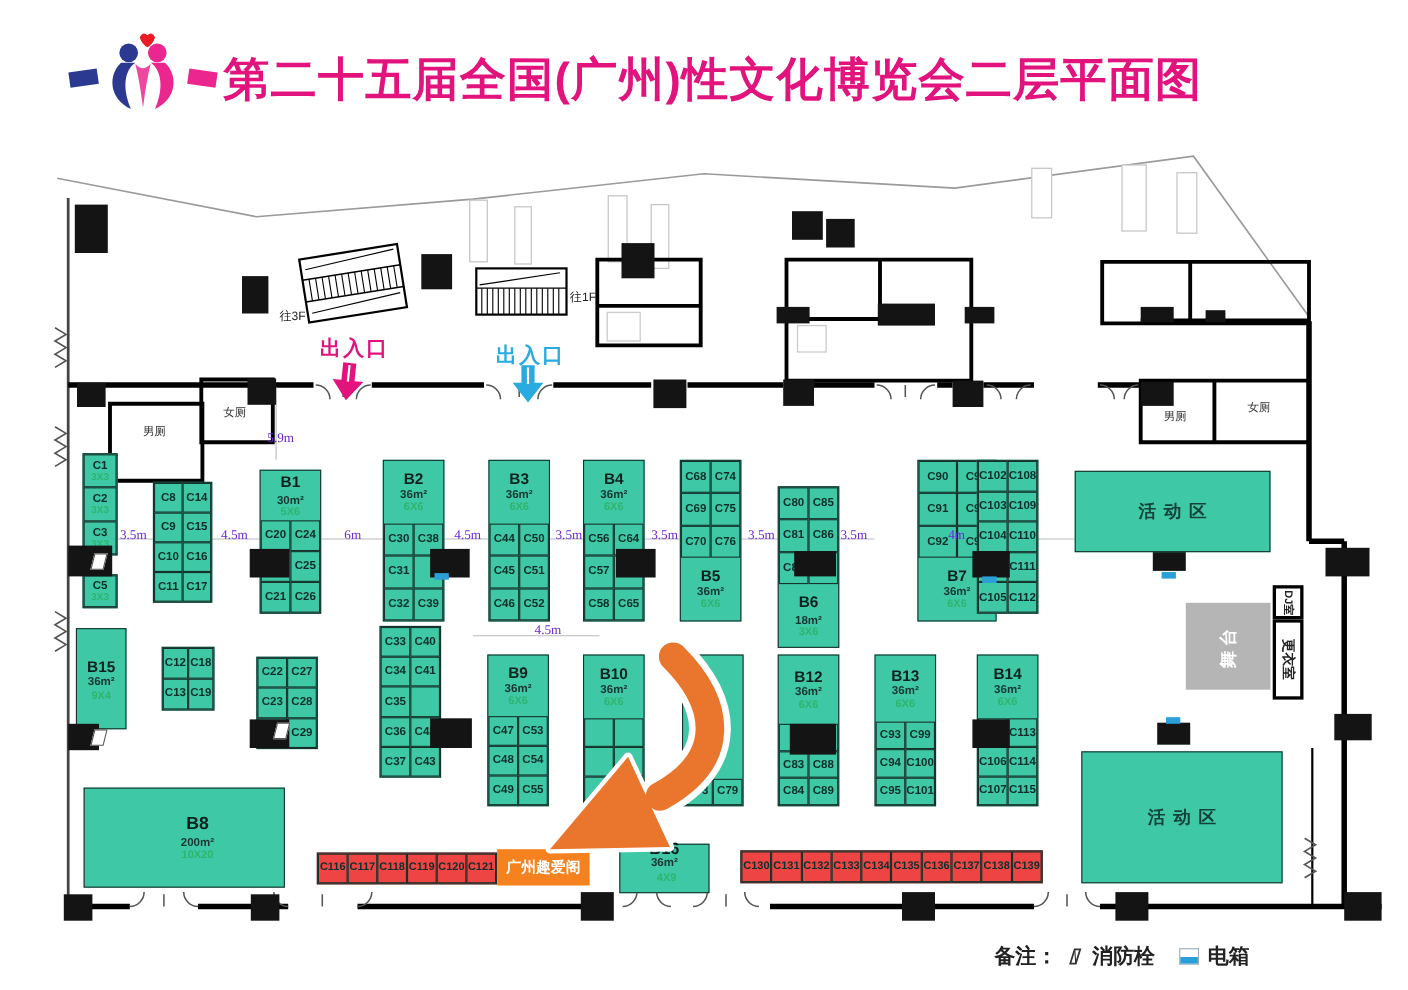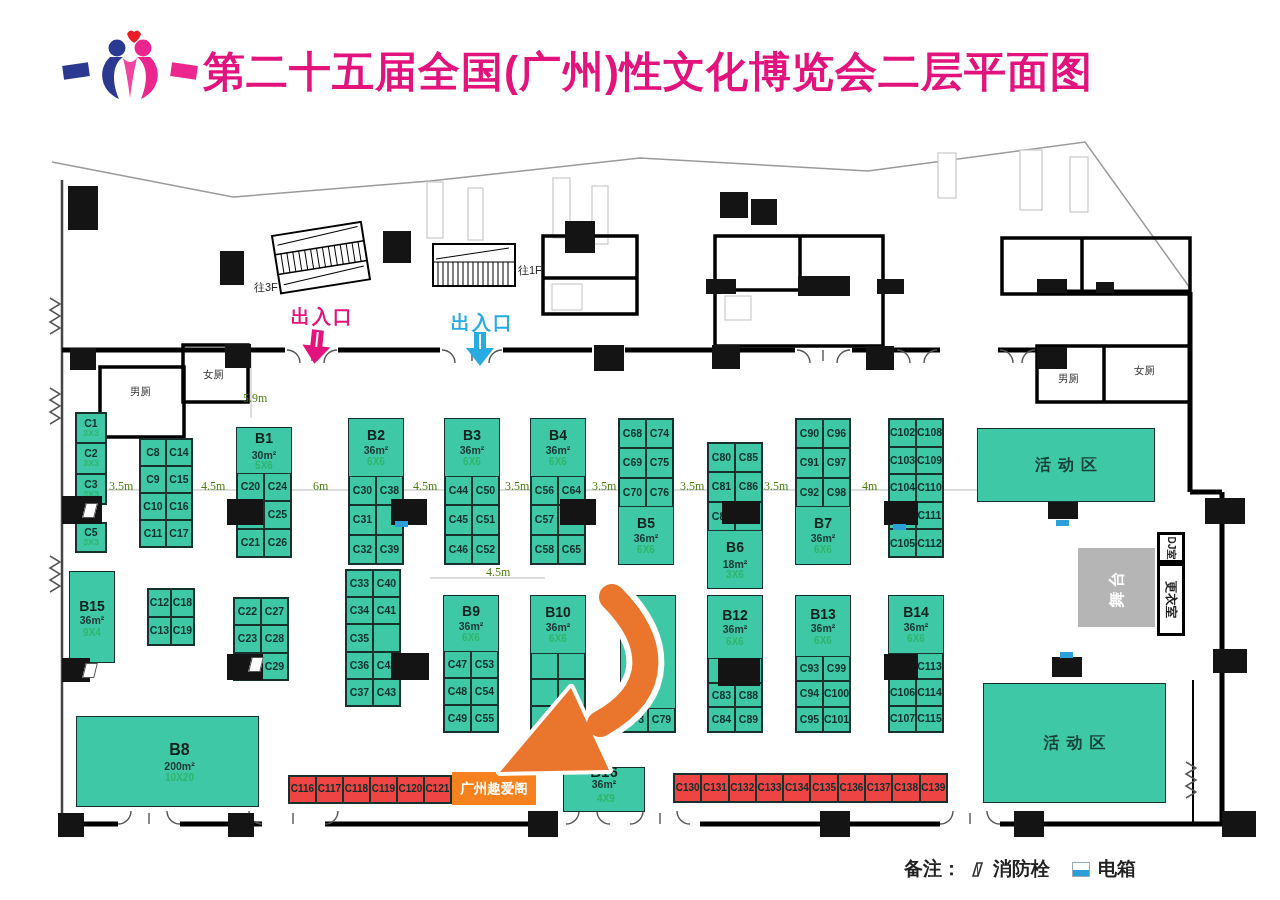--- a/index.html
+++ b/index.html
@@ -22,21 +22,21 @@
   .cell{flex:1;border:1px solid #17322c;display:flex;flex-direction:column;align-items:center;
     justify-content:center;font-size:10.5px;font-weight:bold;color:#0d2f2c;box-sizing:border-box;
     overflow:hidden;line-height:1.05;}
   .cell .cd{font-size:9px;color:#2fb56d;}
   .strip{position:absolute;display:flex;background:#ef4444;border:1.5px solid #17322c;box-sizing:border-box;}
   .strip .cell{font-size:10px;}
   .pillar{position:absolute;background:#141414;}
   .pwr{position:absolute;background:#2a9fd8;width:13px;height:6px;}
   .hyd{position:absolute;width:10px;height:13px;border:1.5px solid #555;background:#fff;
     transform:skewX(-14deg);}
-  .dim{position:absolute;font-family:"Liberation Serif",serif;font-size:12px;color:#4d7c0f;white-space:nowrap;}
+  .dim{position:absolute;font-family:"Liberation Serif",serif;font-size:12px;color:#6d28d9;white-space:nowrap;}
   .area{position:absolute;background:#3fc8a6;border:1.5px solid #17322c;box-sizing:border-box;
     display:flex;align-items:center;justify-content:center;font-size:16px;font-weight:bold;
     color:#14413a;letter-spacing:7px;text-indent:7px;}
   .qag{position:absolute;background:#f5821f;color:#fff;font-weight:bold;font-size:13.5px;
     display:flex;align-items:center;justify-content:center;white-space:nowrap;}
   .stage{position:absolute;background:#b5b5b5;display:flex;align-items:center;justify-content:center;}
   .stage span{color:#fff;font-weight:bold;font-size:16px;letter-spacing:4px;transform:rotate(-90deg);white-space:nowrap;}
   .vroom{position:absolute;background:#fff;border:3px solid #000;box-sizing:border-box;
     display:flex;align-items:center;justify-content:center;}
   .vroom span{font-weight:bold;color:#222;transform:rotate(90deg);white-space:nowrap;}
@@ -438,21 +438,21 @@
           </div>
         </div>
         <div class="hdr side" style="height: 57px; flex: 0 0 57px;">
           <span class="bid">B6</span>
           <span class="col">
             <span class="bar">18m²</span>
             <span class="bdm">3X6</span>
           </span>
         </div>
       </div>
-      <div class="block" style="left: 795px; top: 418px; width: 56px; height: 147px;">
+      <div class="block" style="left: 834px; top: 418px; width: 72px; height: 147px;">
         <div class="rows">
           <div class="row">
             <div class="cell">
               <span>C90</span>
             </div>
             <div class="cell">
               <span>C96</span>
             </div>
           </div>
           <div class="row">

